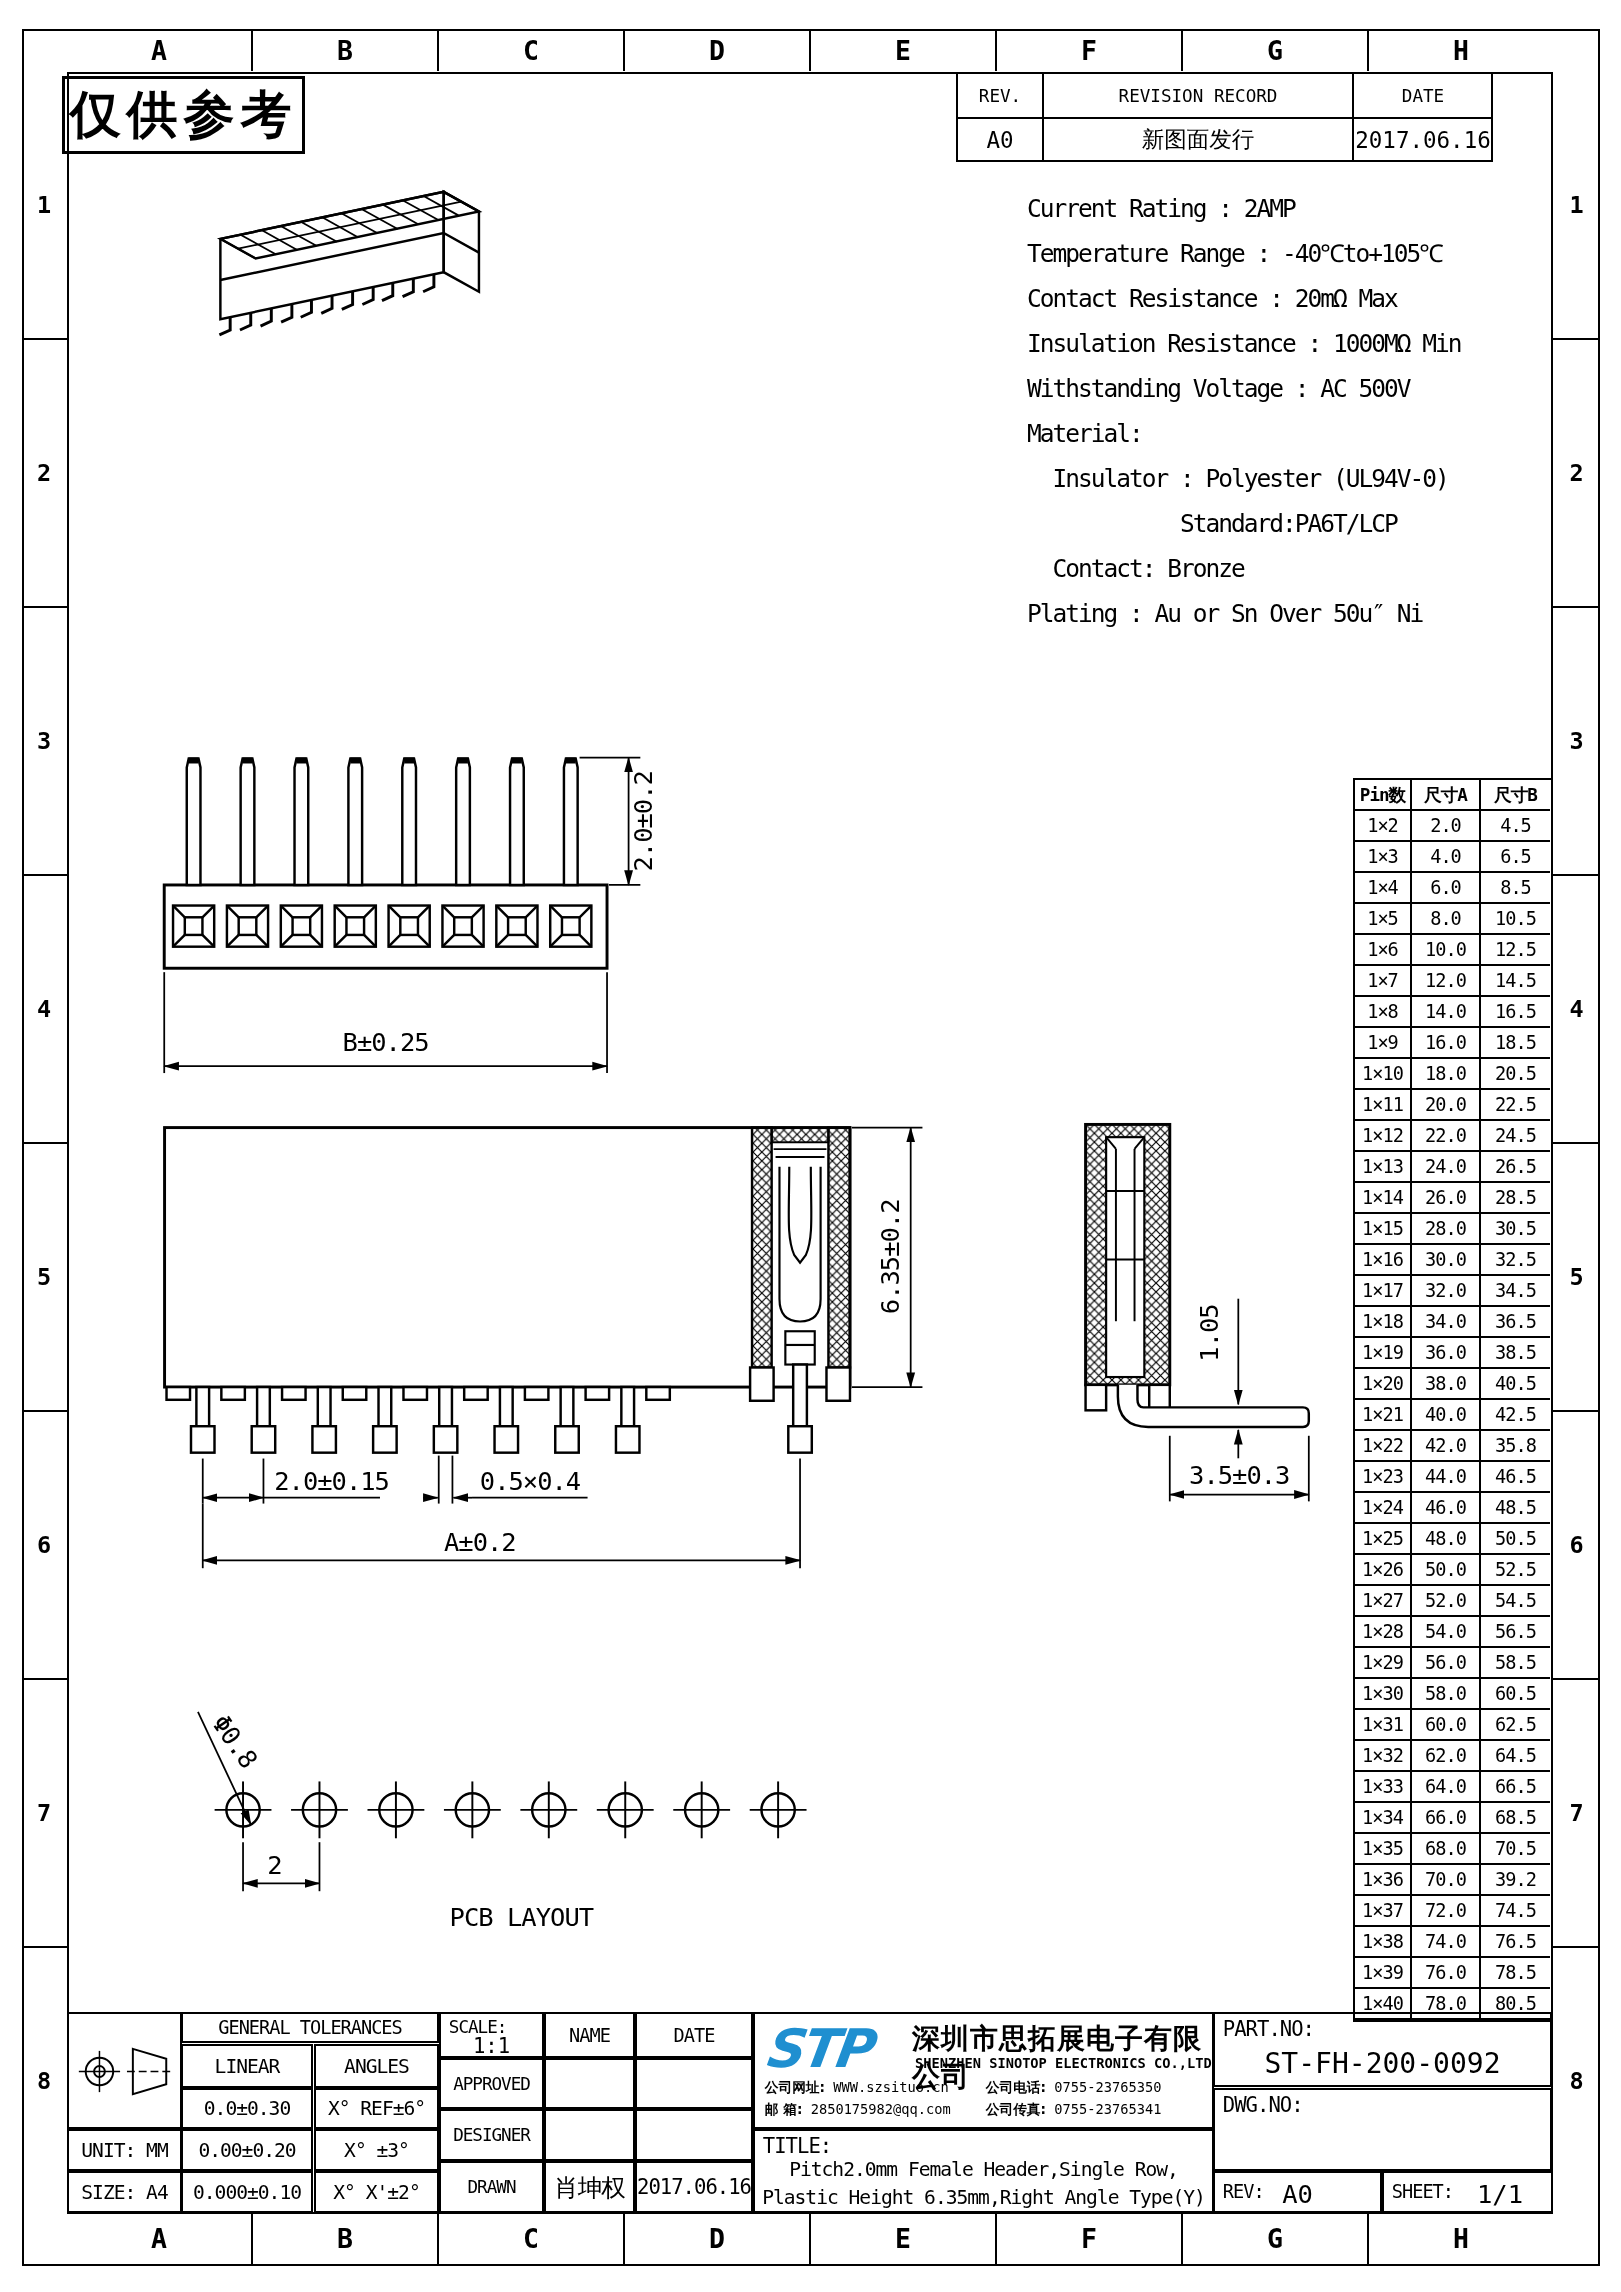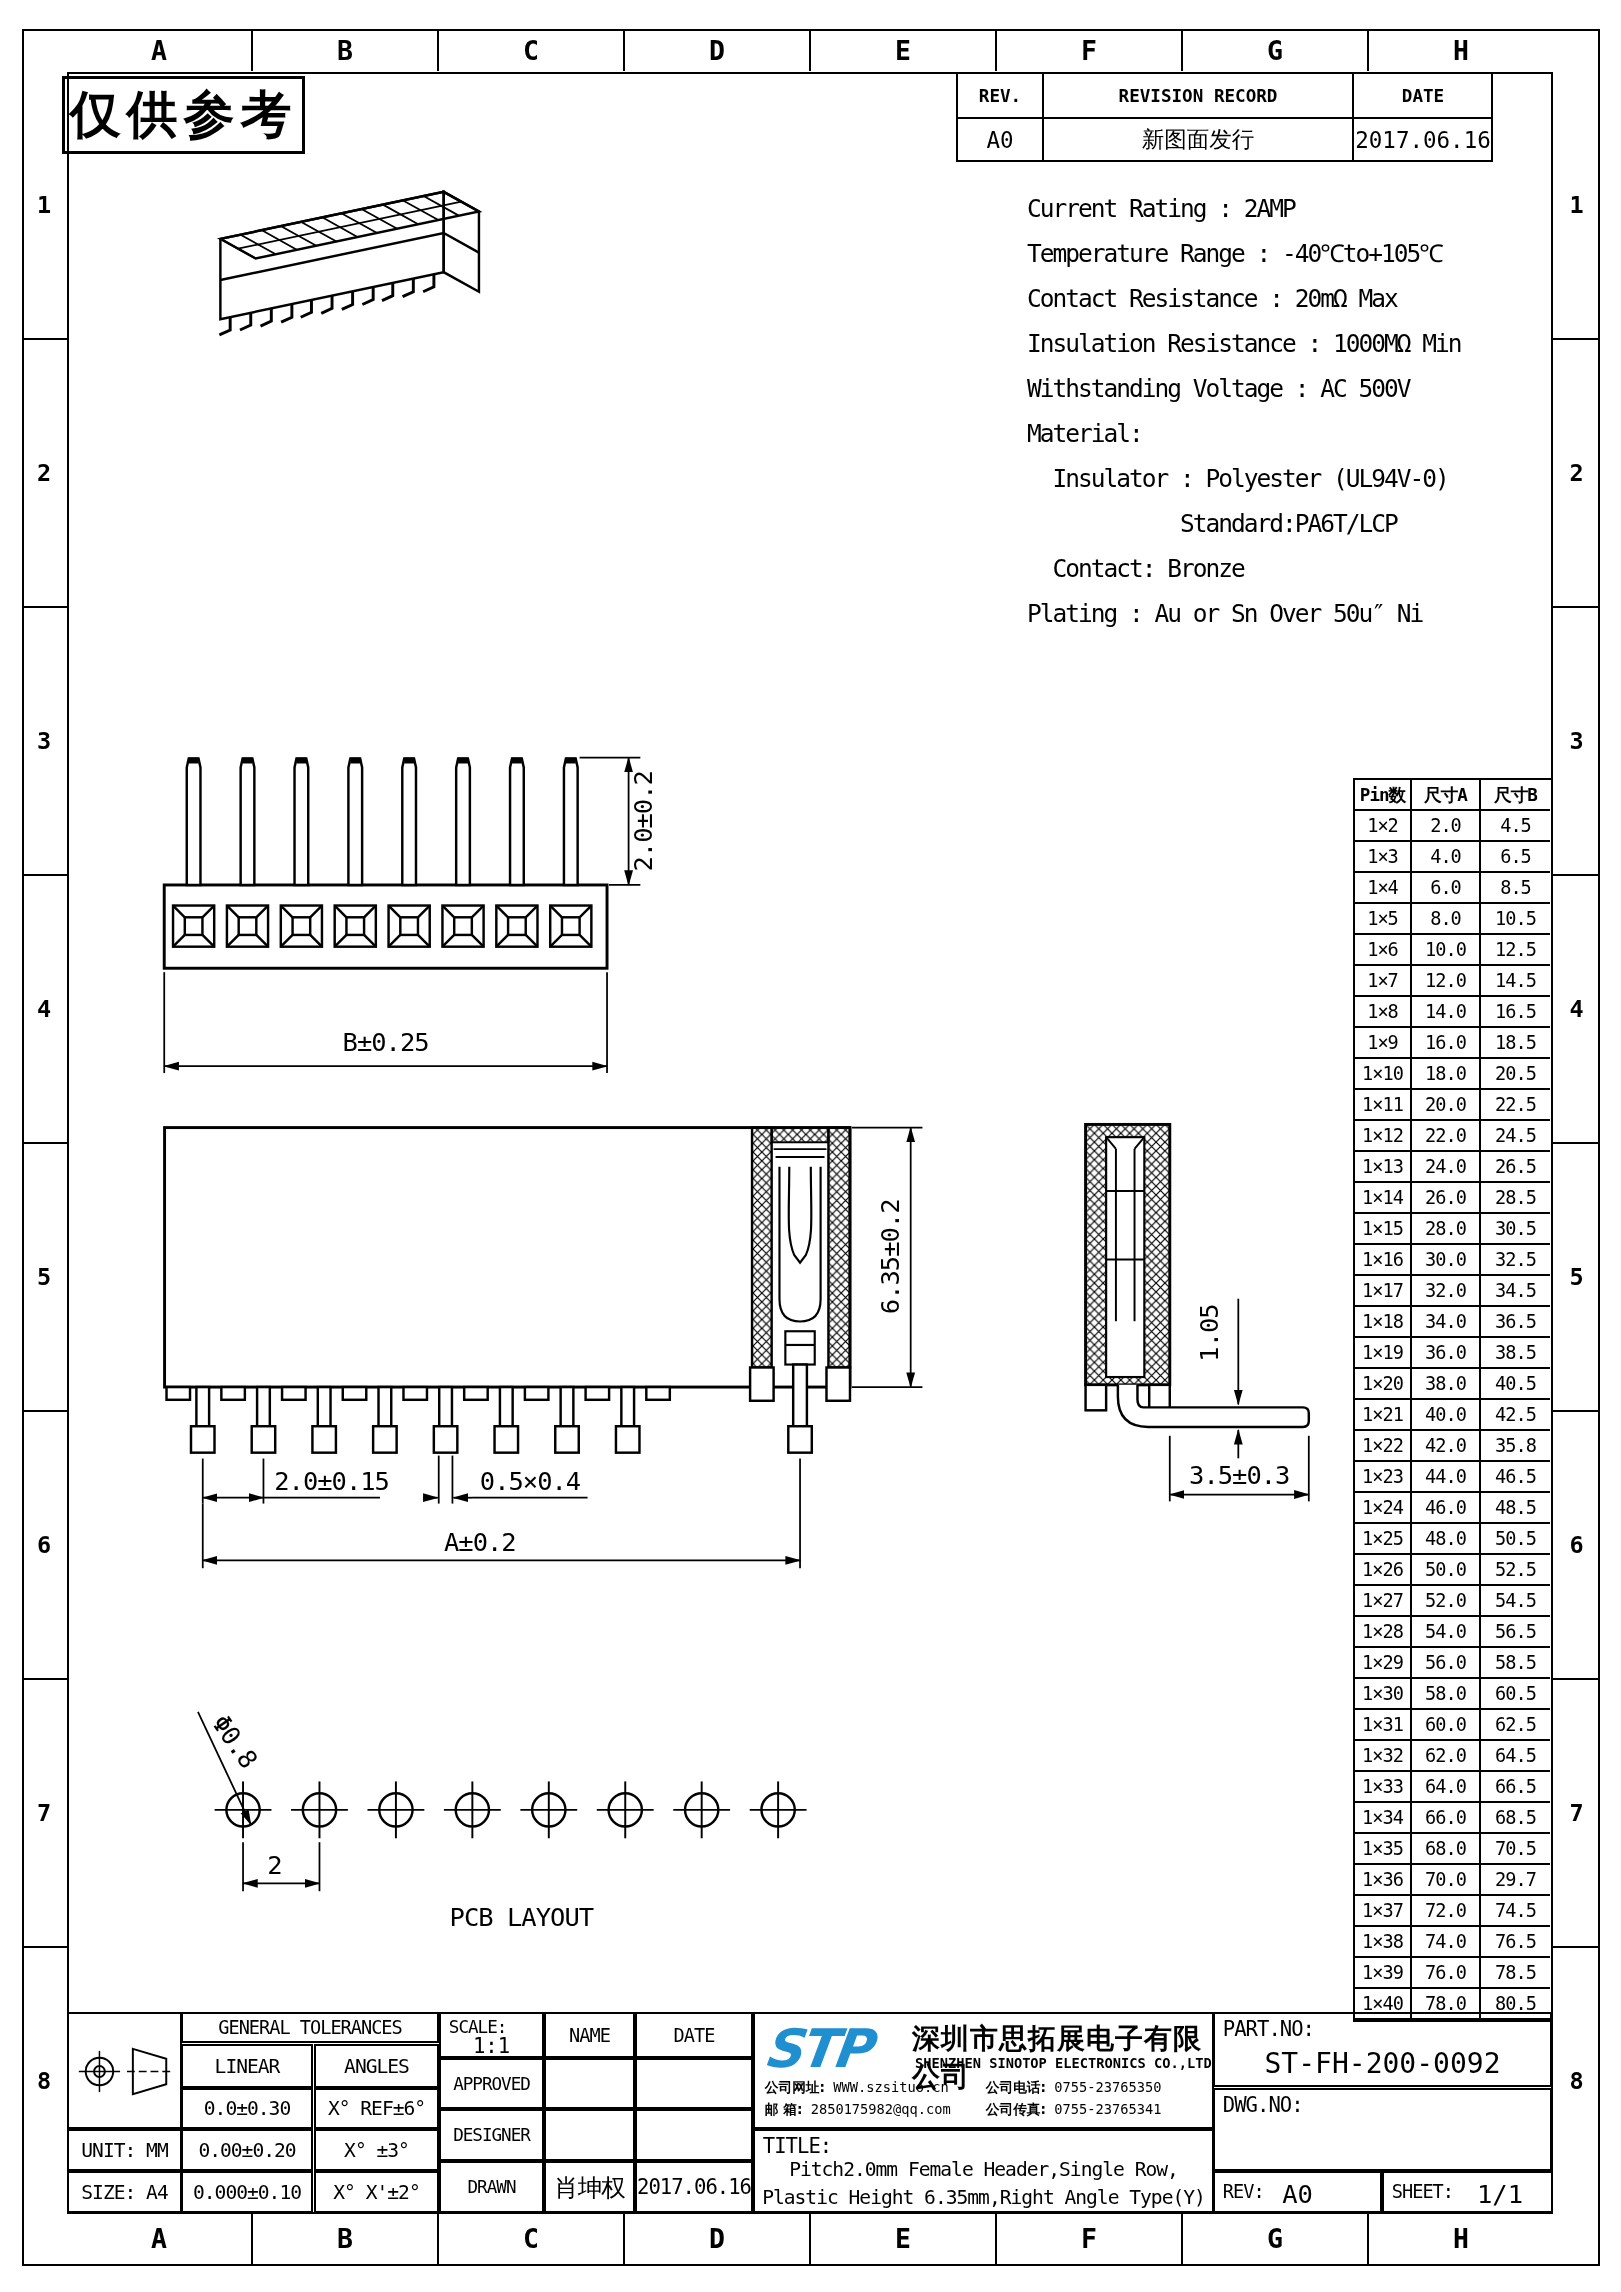--- a/index.html
+++ b/index.html
@@ -22,21 +22,21 @@
   
   .watermark{position:absolute;left:62px;top:76px;width:243px;height:78px;border:3.9px solid #000;
     display:flex;align-items:center;justify-content:center;font-size:51px;font-weight:bold;letter-spacing:5.9px;
     font-family:"DejaVu Sans","Liberation Sans",sans-serif}
   
   .revtable{position:absolute;left:956px;top:72px;width:537px;height:90px;border:2.5px solid #000;
     display:grid;grid-template-columns:84px 310px 140px;grid-template-rows:1fr 1fr}
   .revtable span{display:flex;align-items:center;justify-content:center;border-left:2.5px solid #000;border-top:2.5px solid #000}
   .revtable span:nth-child(-n+3){border-top:none}
   .revtable span:nth-child(3n+1){border-left:none}
-  .rev-h{font-size:17.6px;font-weight:bold}
+  .rev-h{font-size:17.6px;font-weight:normal}
   .rev-v{font-size:22.5px}
   
   .spec{position:absolute;left:1027px;top:186px;width:510px}
   .specline{font-size:24.5px;letter-spacing:-2px;line-height:45px;white-space:pre}
   
   .pintable{position:absolute;left:1353px;top:778px;width:200px;border:2.9px solid #000;
     display:grid;grid-template-columns:57px 69px 69px;grid-auto-rows:31px;font-size:18.6px}
   .pintable span{display:flex;align-items:center;justify-content:center;border-bottom:2px solid #000;letter-spacing:-1px}
   .pintable .c1,.pintable .c2{border-right:2px solid #000}
   .pth{font-weight:bold;font-size:17.6px}
@@ -516,21 +516,21 @@
         <span class="c1">1×34</span>
         <span class="c2">66.0</span>
         <span class="c3">68.5</span>
       </div><div style="display:contents">
         <span class="c1">1×35</span>
         <span class="c2">68.0</span>
         <span class="c3">70.5</span>
       </div><div style="display:contents">
         <span class="c1">1×36</span>
         <span class="c2">70.0</span>
-        <span class="c3">29.7</span>
+        <span class="c3">39.2</span>
       </div><div style="display:contents">
         <span class="c1">1×37</span>
         <span class="c2">72.0</span>
         <span class="c3">74.5</span>
       </div><div style="display:contents">
         <span class="c1">1×38</span>
         <span class="c2">74.0</span>
         <span class="c3">76.5</span>
       </div><div style="display:contents">
         <span class="c1">1×39</span>

